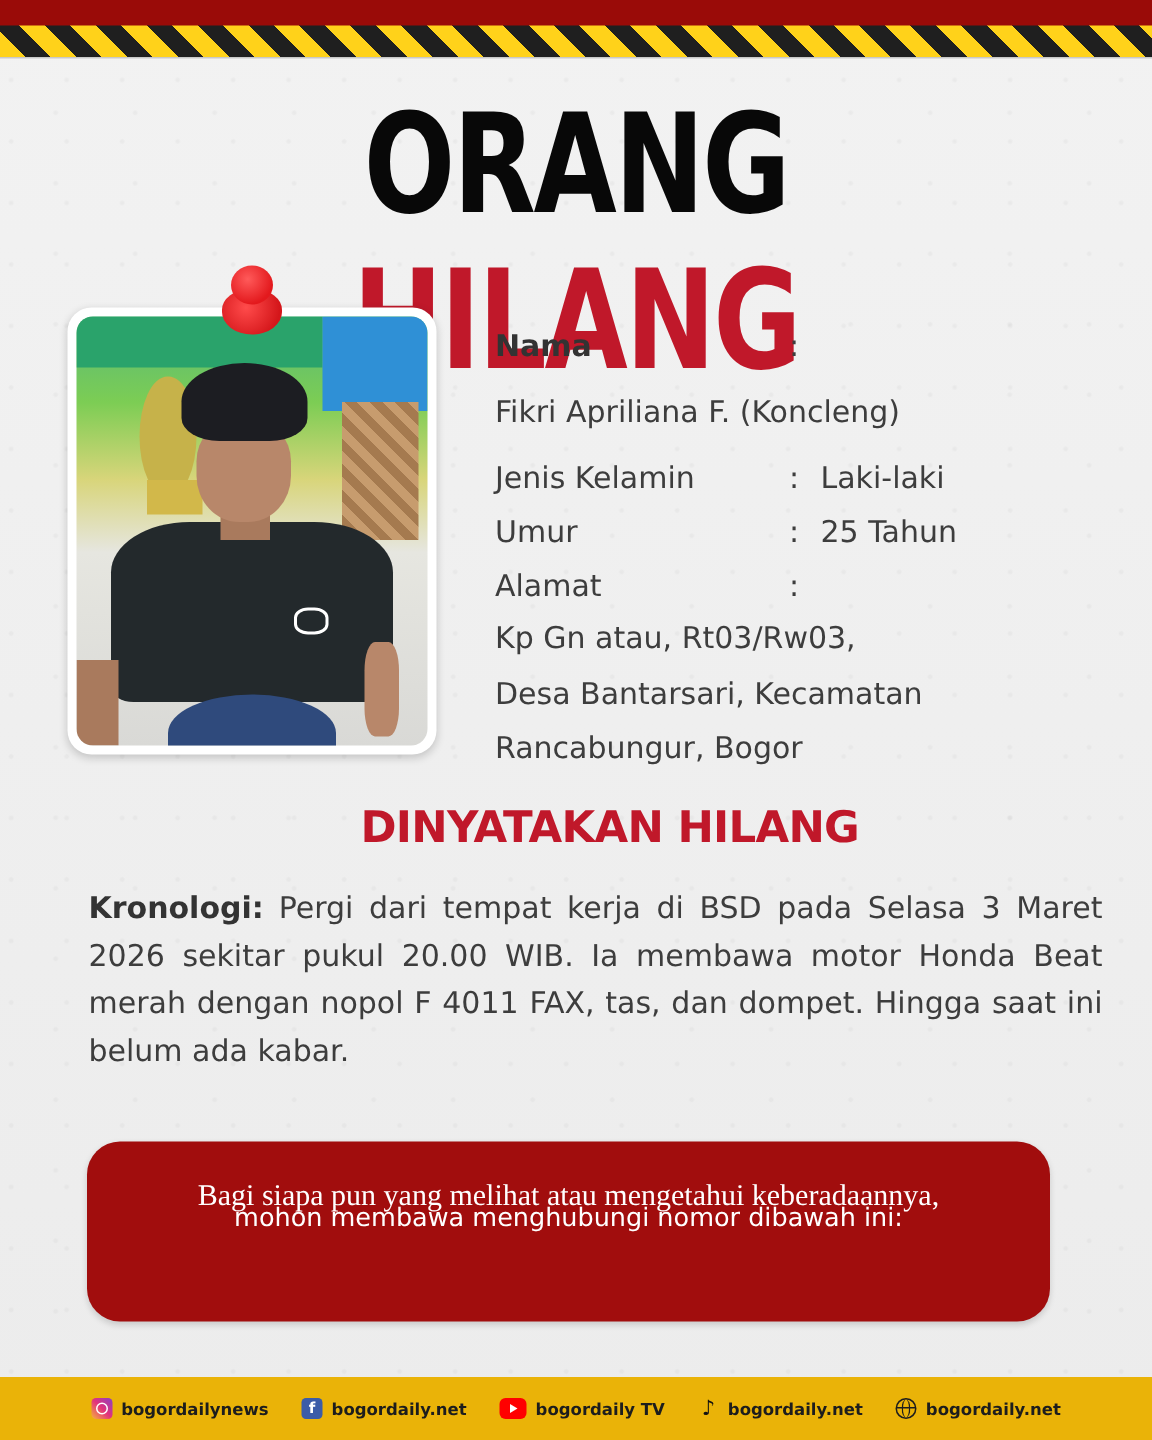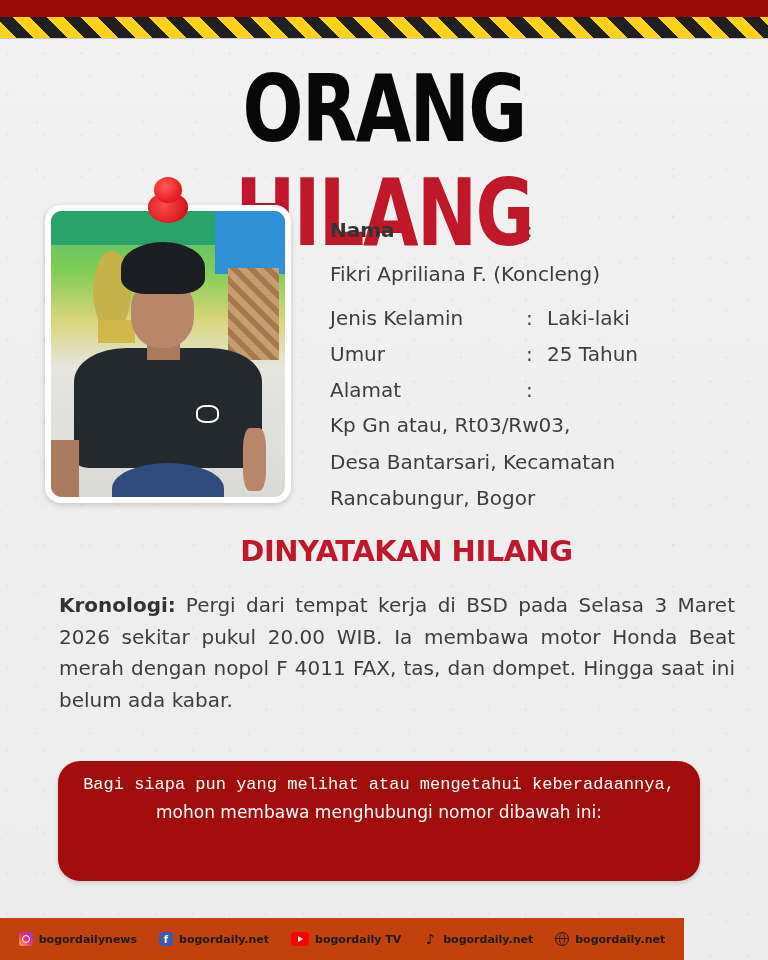--- a/index.html
+++ b/index.html
@@ -118,27 +118,27 @@
   .kronologi .k-label { font-weight: bold; color: #333; margin-right: 10px; }
 
   .contact-box {
     position: absolute; left: 58px; top: 761px; width: 642px; height: 120px;
     background: #a10d0d;
     border-radius: 22px;
     color: #ffffff;
     text-align: center;
     box-shadow: 0 2px 4px rgba(0,0,0,0.15);
   }
-  .contact-box .line1 { position: absolute; left: 0; width: 100%; top: 14px; font-size: 17px; font-family: Liberation Mono, monospace; }
+  .contact-box .line1 { position: absolute; left: 0; width: 100%; top: 25px; font-size: 20px; font-family: Liberation Serif, serif; }
   .contact-box .line2 { position: absolute; left: 0; width: 100%; top: 41px; font-size: 17px; font-family: "DejaVu Sans", sans-serif; }
   .contact-box .phone { position: absolute; left: 0; width: 100%; top: 68px; font-size: 27px; font-weight: bold; font-family: "DejaVu Sans", sans-serif; }
 
   .footer {
-    position: absolute; left: 0; top: 918px; width: 684px; height: 42px;
-    background: #c2410c;
+    position: absolute; left: 0; top: 918px; width: 768px; height: 42px;
+    background: #eab308;
     display: flex; align-items: center; justify-content: center;
     gap: 22px;
     font-family: "DejaVu Sans", sans-serif;
     font-size: 11px; font-weight: bold; color: #1d1d1d;
   }
   .social { display: flex; align-items: center; gap: 6px; }
   .social .ico { width: 14px; height: 14px; border-radius: 3px; display: inline-flex; align-items: center; justify-content: center; font-size: 10px; color: #fff; font-weight: bold; }
   .ico-instagram { background: linear-gradient(45deg,#f6b23b,#e2337b 50%,#8a3fc5); }
   .ico-instagram::after { content: ""; width: 6px; height: 6px; border: 1.5px solid #fff; border-radius: 50%; }
   .ico-facebook { background: #3b5ca8; }

